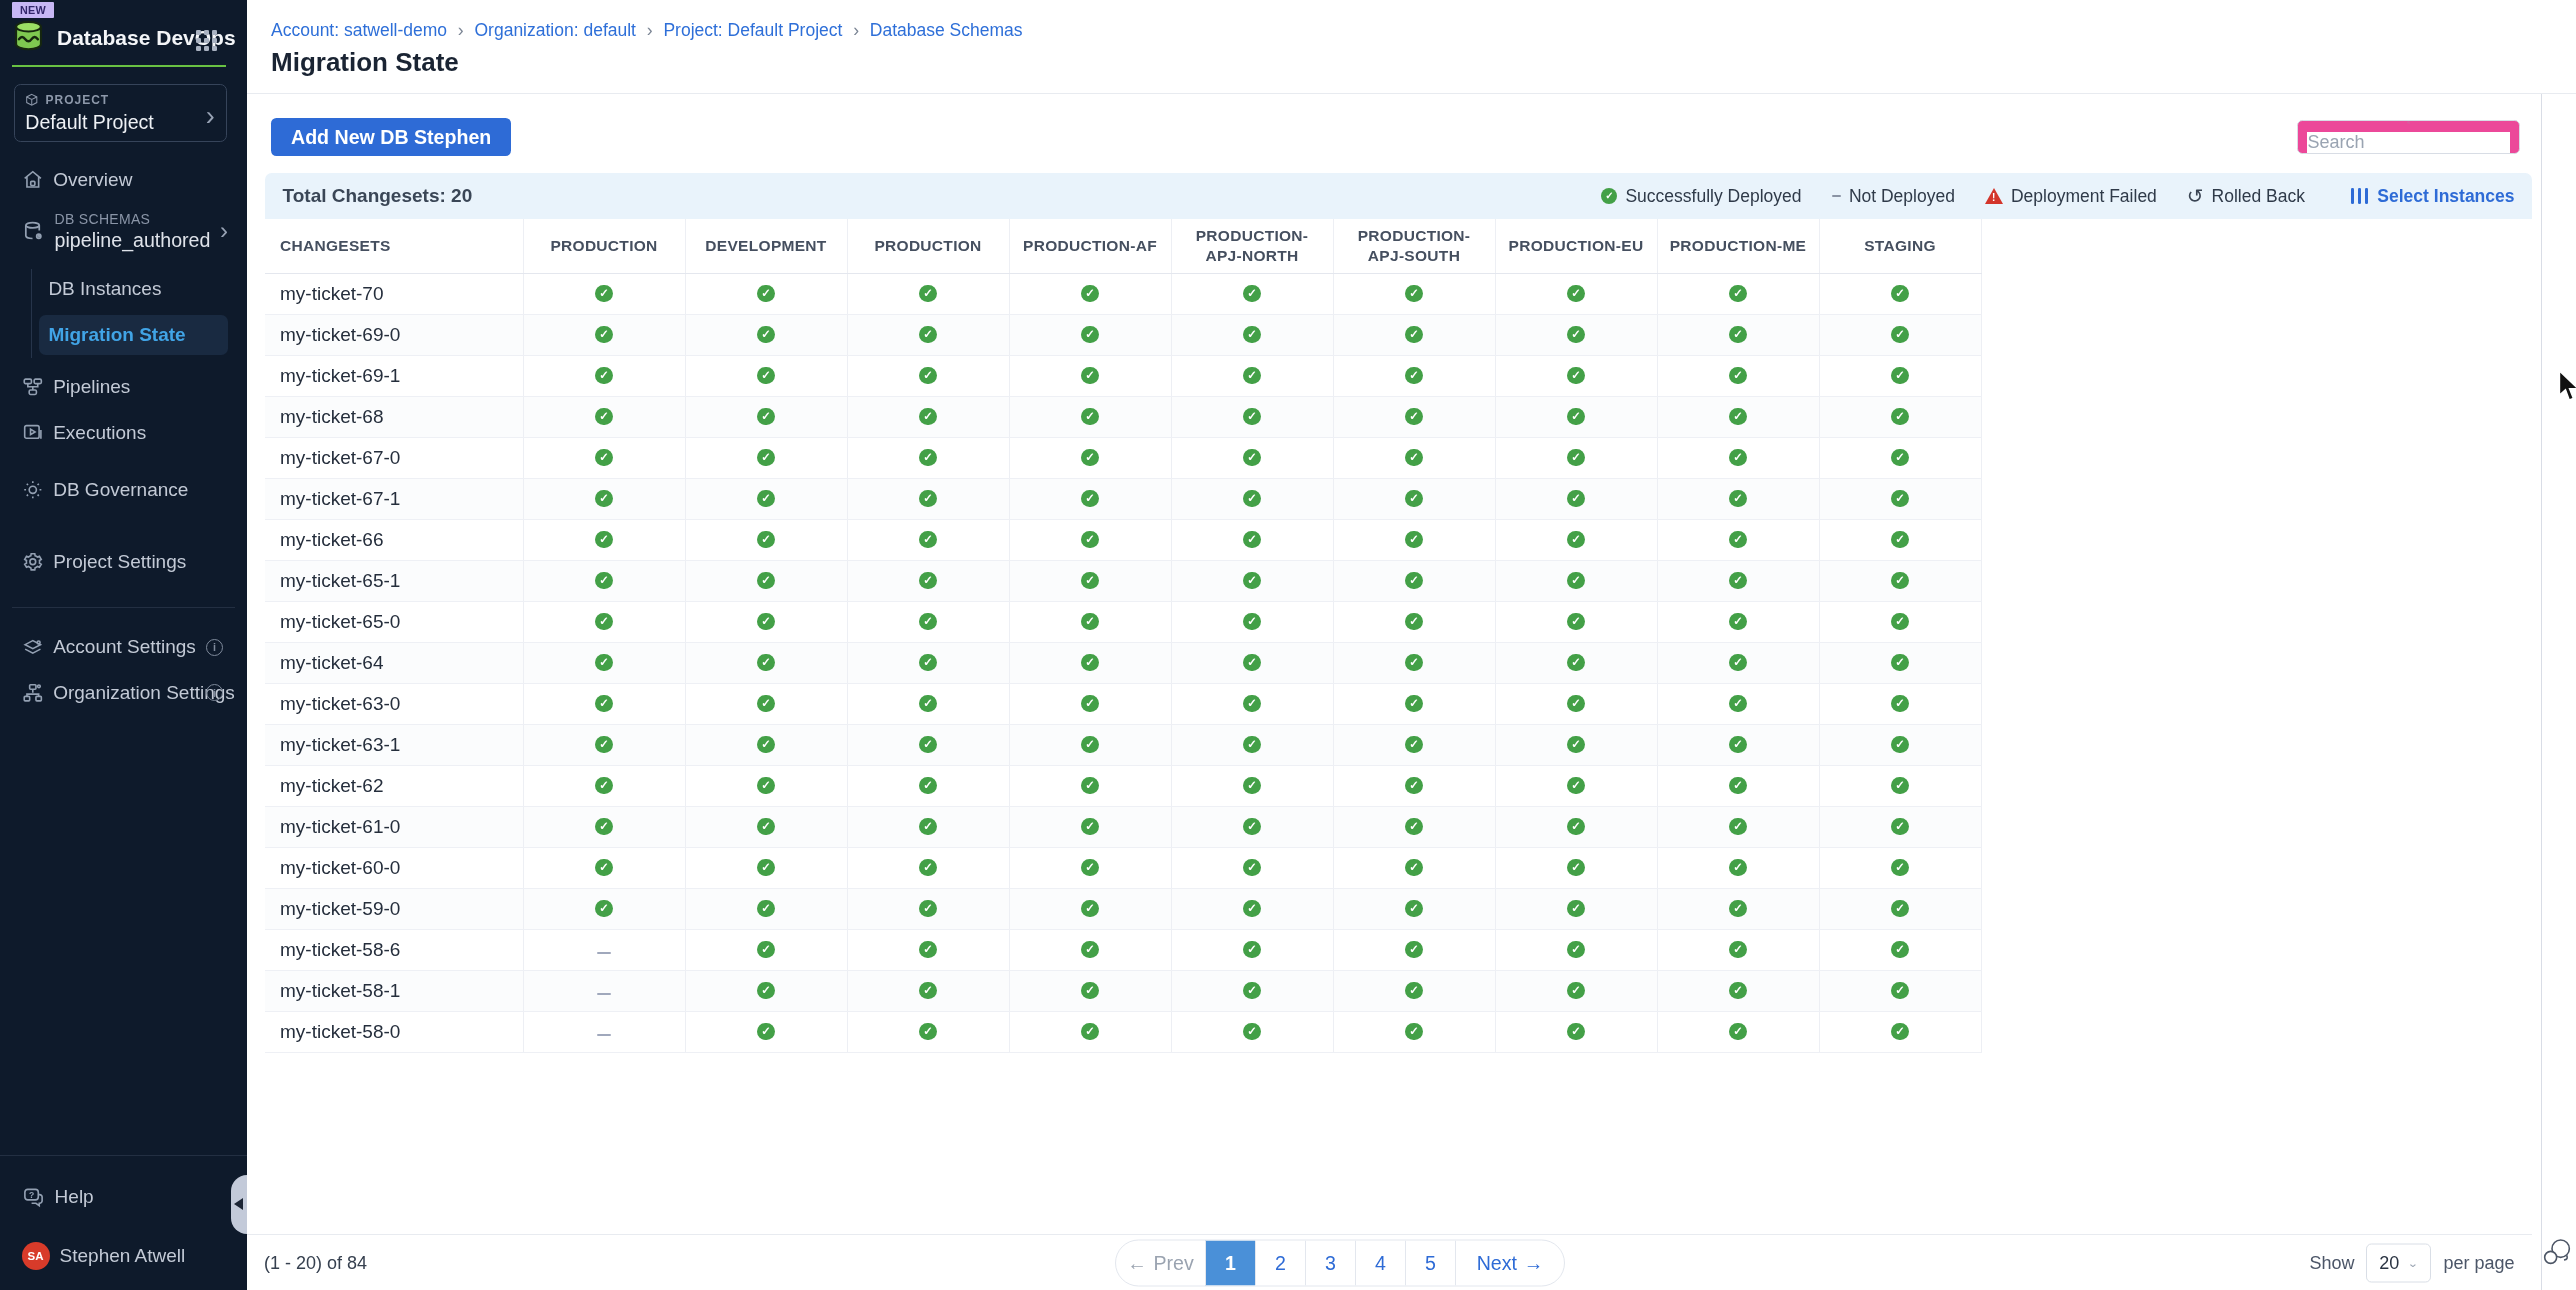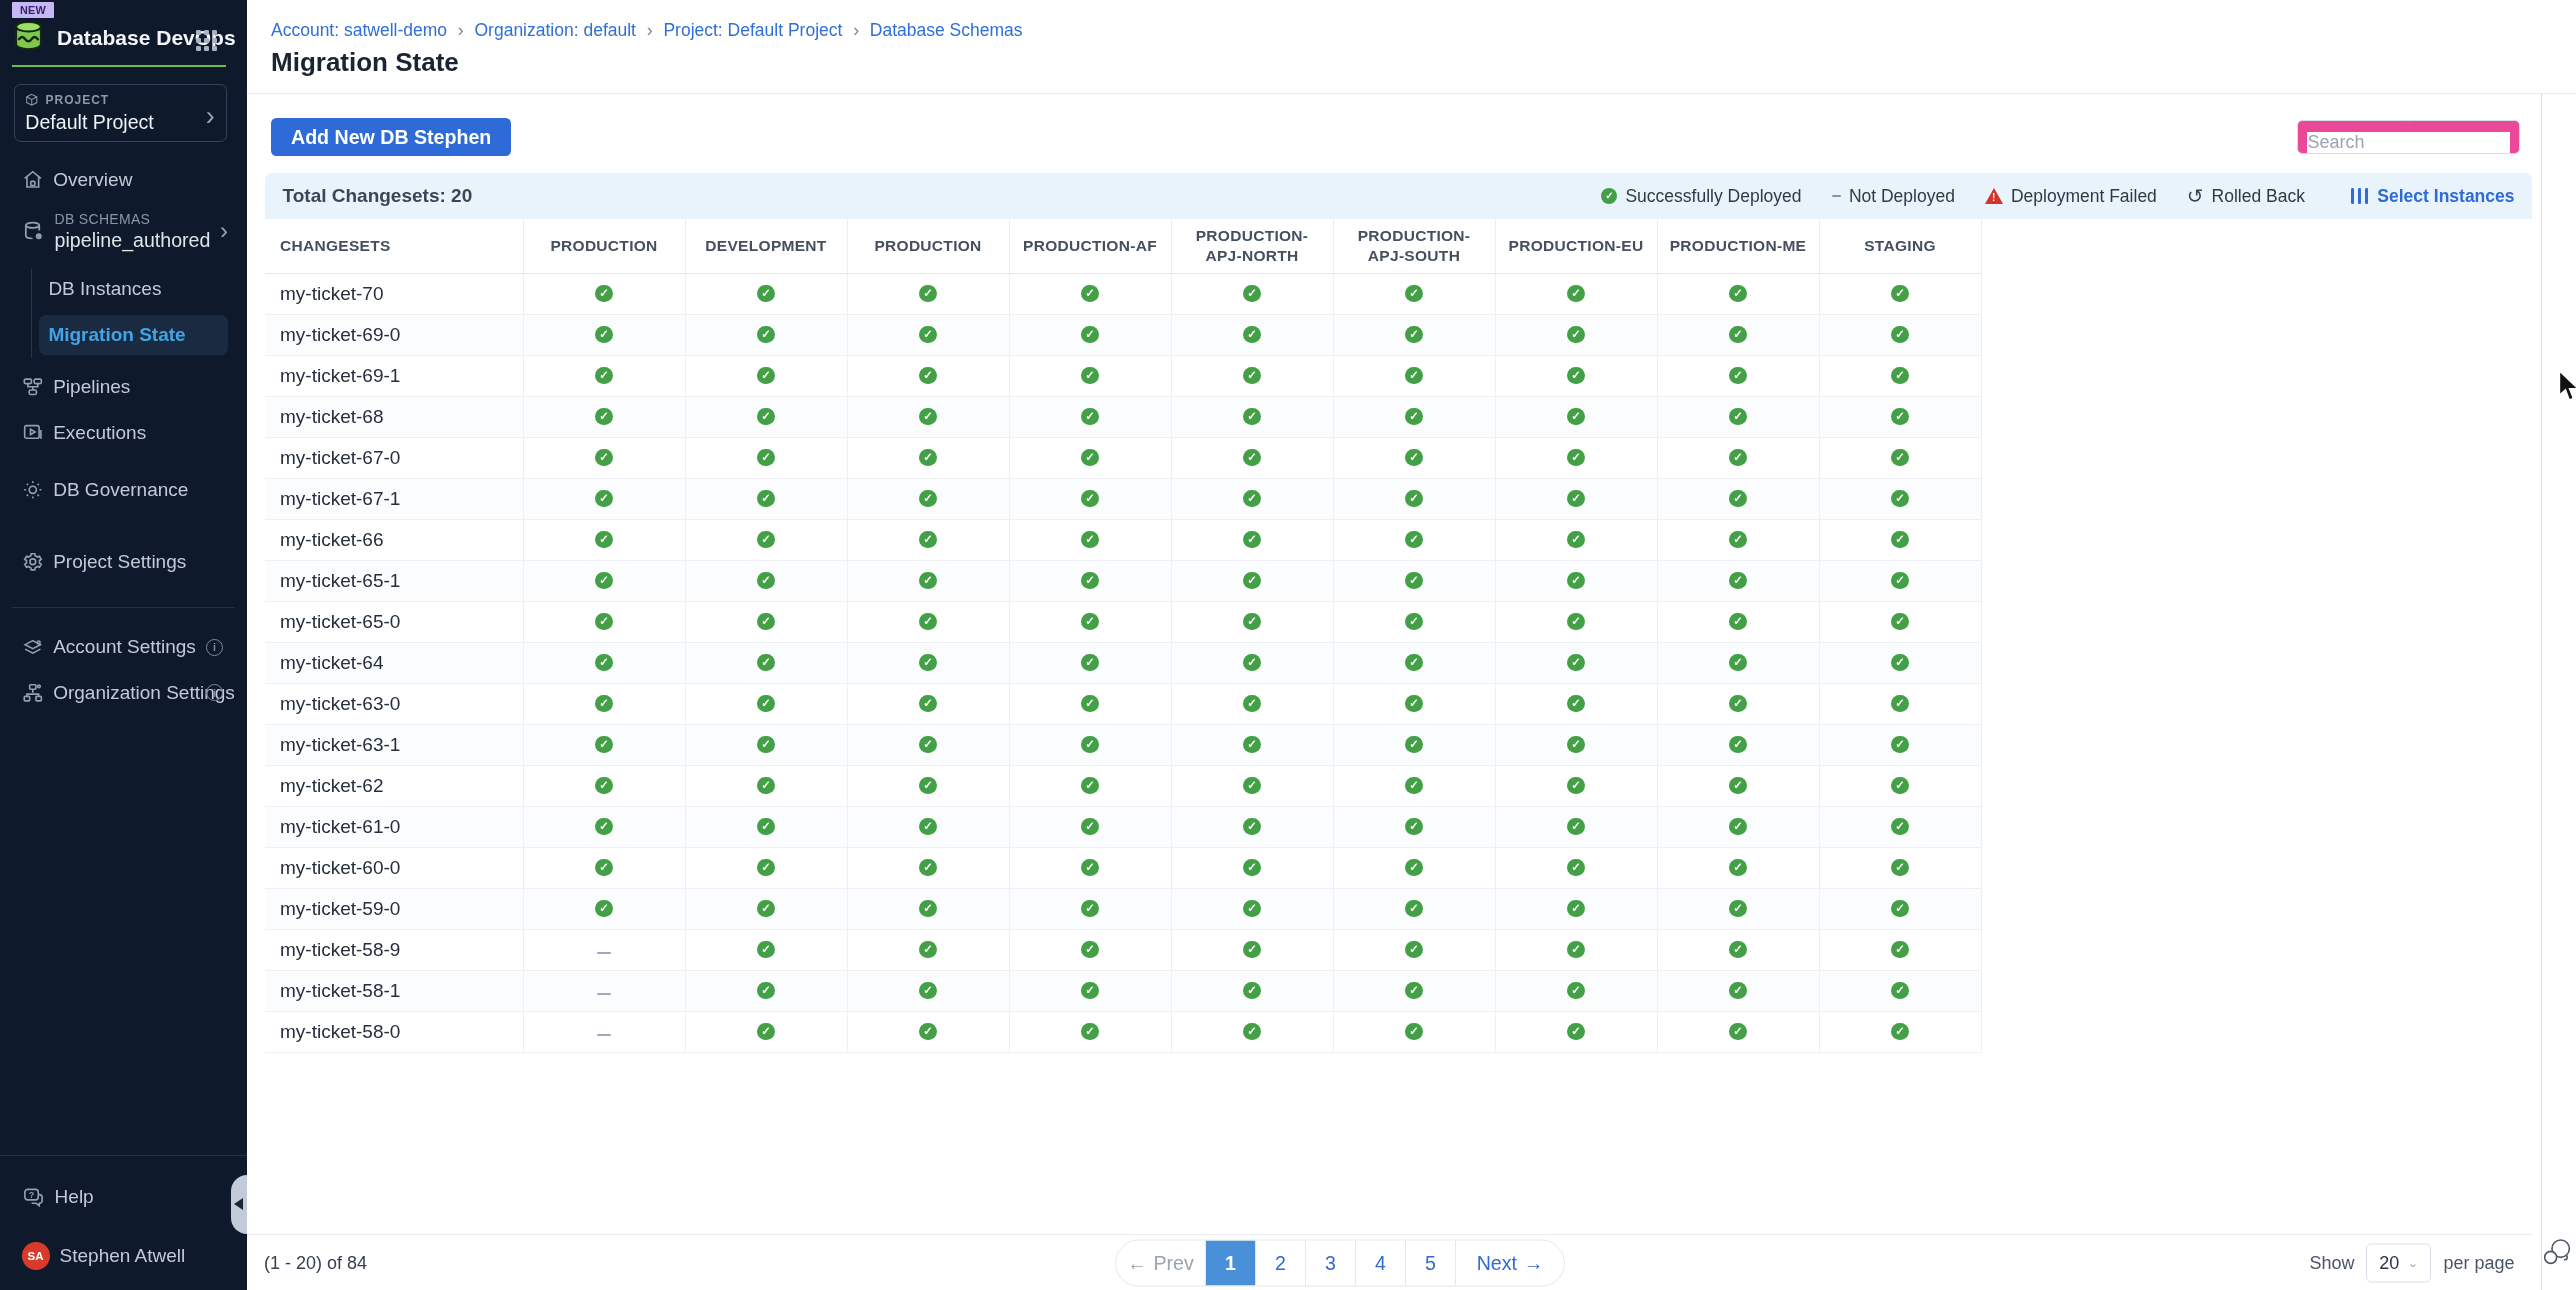--- a/index.html
+++ b/index.html
@@ -538,21 +538,21 @@
             <td class="cell-status"><span class="check">✓</span></td>
             <td class="cell-status"><span class="check">✓</span></td>
             <td class="cell-status"><span class="check">✓</span></td>
             <td class="cell-status"><span class="check">✓</span></td>
             <td class="cell-status"><span class="check">✓</span></td>
             <td class="cell-status"><span class="check">✓</span></td>
             <td class="cell-status"><span class="check">✓</span></td>
             <td class="cell-status"><span class="check">✓</span></td>
           </tr>
           <tr>
-            <td class="cell-name">my-ticket-58-9</td>
+            <td class="cell-name">my-ticket-58-6</td>
             <td class="cell-status"><span class="cell-dash"></span></td>
             <td class="cell-status"><span class="check">✓</span></td>
             <td class="cell-status"><span class="check">✓</span></td>
             <td class="cell-status"><span class="check">✓</span></td>
             <td class="cell-status"><span class="check">✓</span></td>
             <td class="cell-status"><span class="check">✓</span></td>
             <td class="cell-status"><span class="check">✓</span></td>
             <td class="cell-status"><span class="check">✓</span></td>
             <td class="cell-status"><span class="check">✓</span></td>
           </tr>

